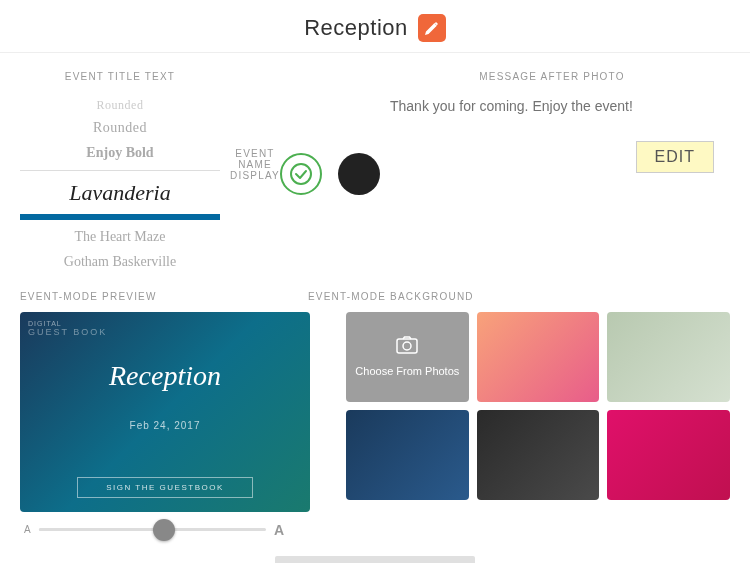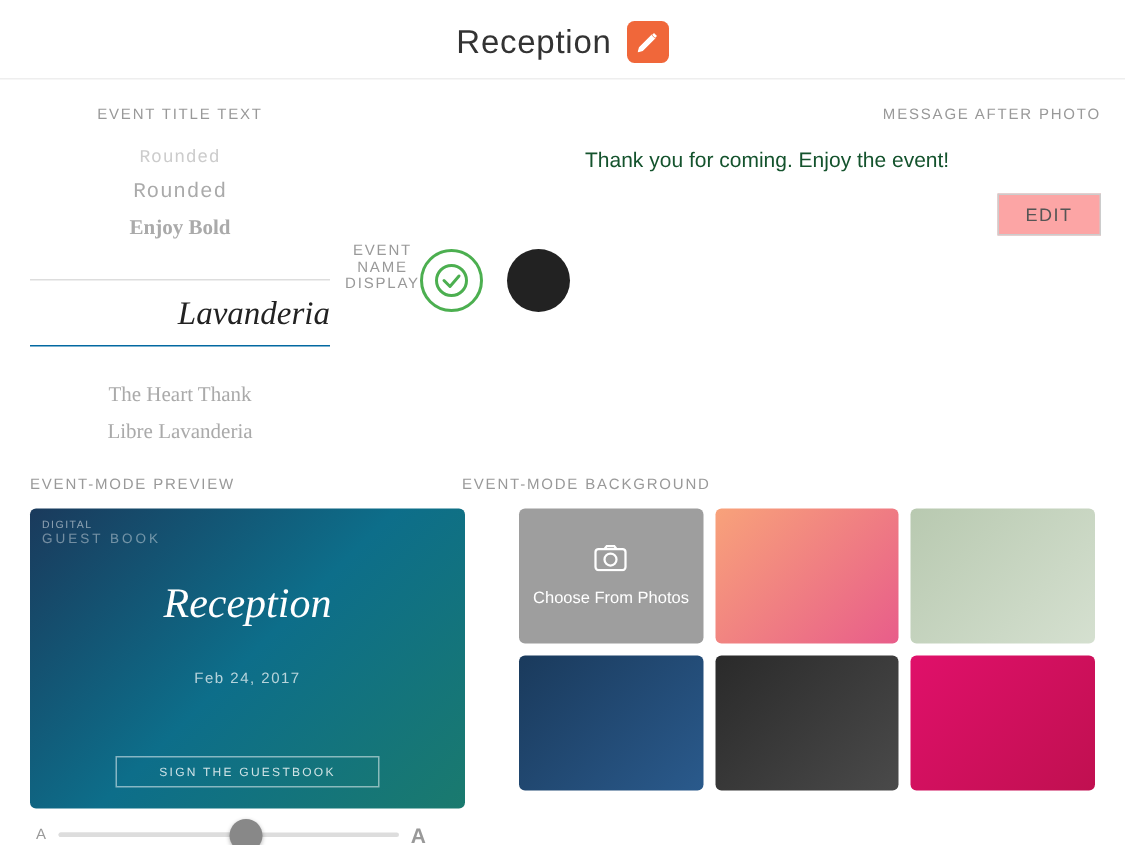--- a/index.html
+++ b/index.html
@@ -37,21 +37,21 @@
     }
     .edit-icon-box svg {
       width: 14px;
       height: 14px;
     }
 
     
     .main-content {
       display: flex;
       flex-direction: row;
-      padding: 18px 16px 0 20px;
+      padding: 18px 36px 0 20px;
       gap: 10px;
     }
 
     
     .col-title {
       width: 200px;
       flex-shrink: 0;
     }
     .section-label {
       font-size: 10px;
@@ -72,27 +72,26 @@
       color: #aaa;
       line-height: 1.6;
       cursor: pointer;
       text-align: center;
       width: 100%;
     }
     .font-item.selected {
       font-size: 22px;
       color: #222;
       font-weight: normal;
-      border-bottom: 1px solid #0369a1;
+      border-bottom: 6px solid #0369a1;
       border-top: 1px solid #ddd;
       padding: 4px 0;
-      margin: 20px 0;
-      text-align: right;
-    }
-    .font-gotham { font-family: Liberation Mono, monospace; letter-spacing: 0.5px; }
+      margin: 4px 0;
+    }
+    .font-gotham { font-family: Liberation Serif, serif; letter-spacing: 0.5px; }
     .font-gotham-bold { font-family: Georgia, serif; font-weight: bold; }
     .font-lavanderia { font-family: Georgia, 'Times New Roman', serif; font-style: italic; }
     .font-heart-maze { font-family: Georgia, serif; }
     .font-libre { font-family: Georgia, serif; }
 
     
     .col-display {
       width: 150px;
       flex-shrink: 0;
       display: flex;
@@ -130,30 +129,30 @@
     }
 
     
     .col-message {
       flex: 1;
       display: flex;
       flex-direction: column;
     }
     .message-text {
       font-size: 14px;
-      color: #14532d;
+      color: #737373;
       line-height: 1.5;
-      margin-bottom: 12px;
+      margin-bottom: 24px;
     }
     .edit-btn {
       align-self: flex-end;
       border: 1px solid #ccc;
-      background: #fca5a5;
+      background: #fef9c3;
       padding: 6px 18px;
-      font-size: 12px;
+      font-size: 16px;
       letter-spacing: 1px;
       color: #555;
       cursor: pointer;
       text-transform: uppercase;
     }
 
     
     .bottom-section {
       display: flex;
       flex-direction: row;
@@ -352,40 +351,40 @@
 
 <div class="main-content">
 
   <div class="col-title">
     <div class="section-label">EVENT TITLE TEXT</div>
     <div class="font-list">
       <div class="font-item font-gotham" style="font-size:12px; color:#ccc;">Rounded</div>
       <div class="font-item font-gotham">Rounded</div>
       <div class="font-item font-gotham-bold">Enjoy Bold</div>
       <div class="font-item font-lavanderia selected">Lavanderia</div>
-      <div class="font-item font-heart-maze">The Heart Thank</div>
-      <div class="font-item font-libre">Libre Lavanderia</div>
+      <div class="font-item font-heart-maze">The Heart Maze</div>
+      <div class="font-item font-libre">Gotham Baskerville</div>
     </div>
   </div>
 
   <div class="col-display">
     <div class="section-label">EVENT NAME DISPLAY</div>
     <div class="toggle-row">
       <div class="toggle-btn">
         <svg viewBox="0 0 22 22">
           <circle cx="11" cy="11" r="10" fill="none" stroke="#4CAF50" stroke-width="2"></circle>
           <path d="M6 11l4 4 6-7" fill="none" stroke="#4CAF50" stroke-width="2" stroke-linecap="round" stroke-linejoin="round"></path>
         </svg>
       </div>
       <div class="circle-btn"></div>
     </div>
   </div>
 
   <div class="col-message">
-    <div class="section-label" style="text-align:right;">MESSAGE AFTER PHOTO</div>
+    <div class="section-label" style="text-align:center;">MESSAGE AFTER PHOTO</div>
     <div class="message-text">Thank you for coming. Enjoy the event!</div>
     <button class="edit-btn">EDIT</button>
   </div>
 
 </div>
 
 <div class="bottom-section">
 
   <div class="preview-col">
     <div class="preview-label">EVENT-MODE PREVIEW</div>

